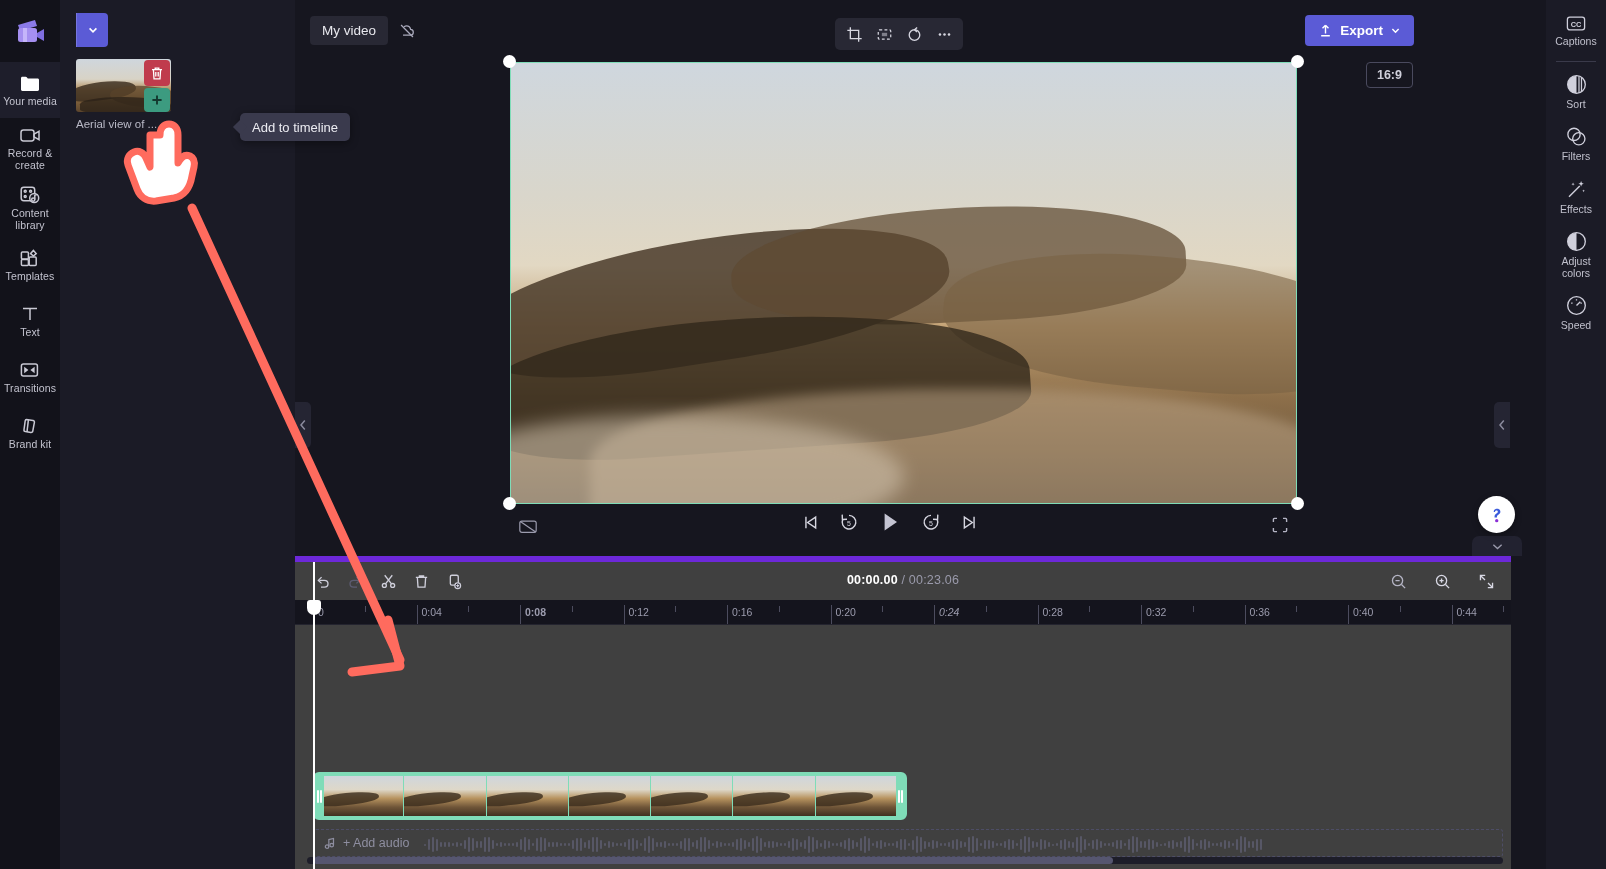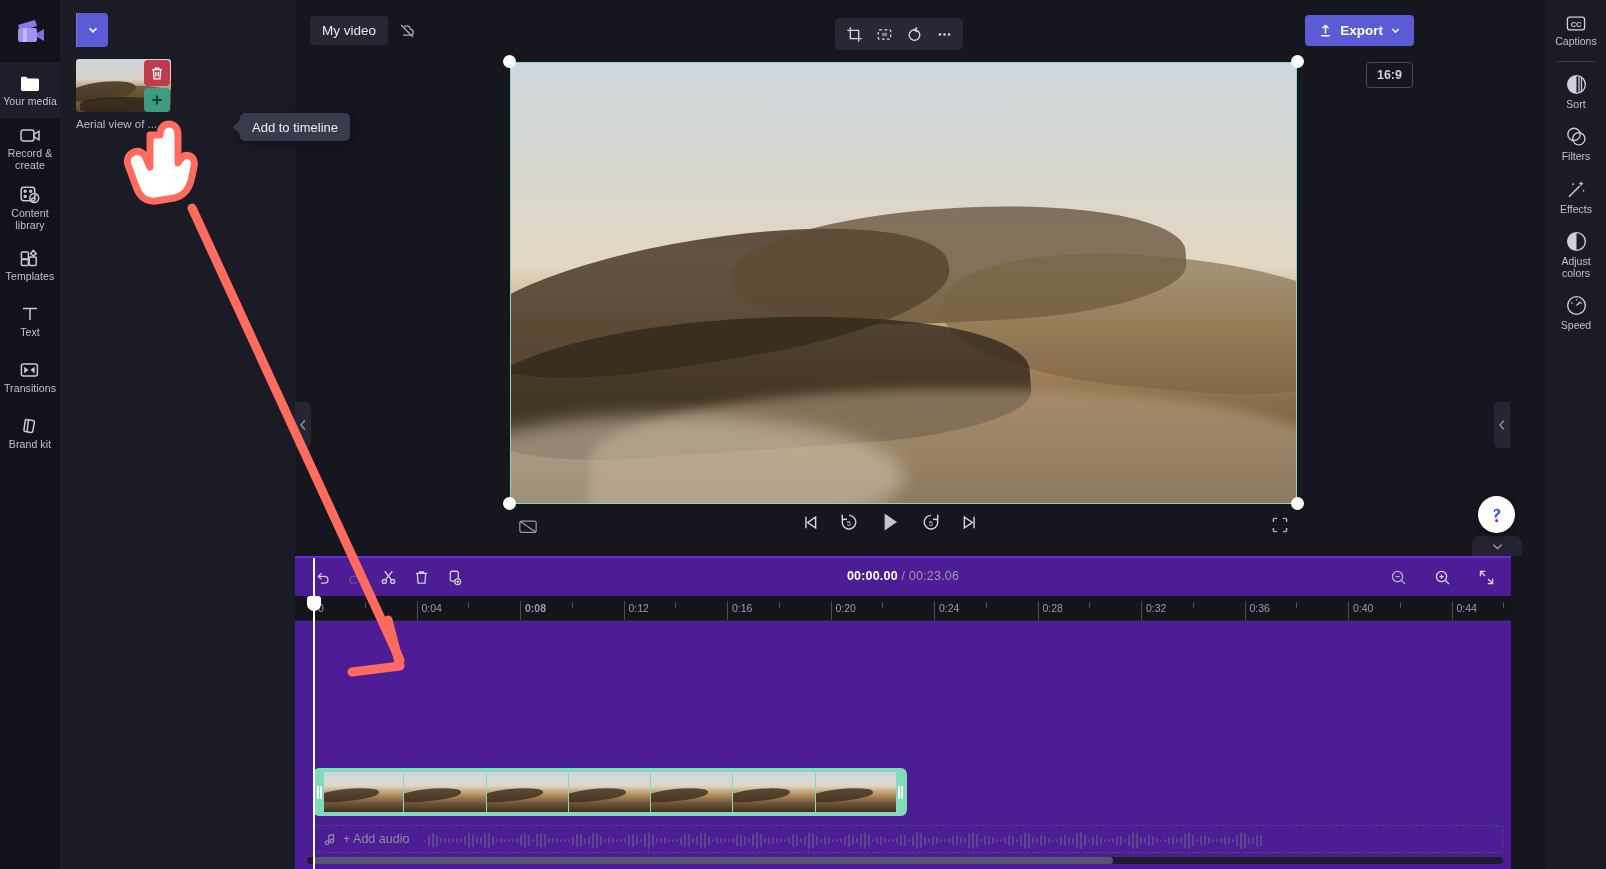--- a/index.html
+++ b/index.html
@@ -194,21 +194,21 @@
   }
   #panel-collapse-tab {
     position: absolute; right: 84px; top: 536px; width: 50px; height: 20px;
     background: #222230; border-radius: 7px 7px 0 0; display: flex; align-items: center;
     justify-content: center; cursor: pointer; z-index: 20;
   }
 
   
   #timeline {
     position: absolute; left: 295px; top: 556px; width: 1216px; height: 313px;
-    background: #4c1d95; border-top: 2px solid #6d28d9;
+    background: #404040; border-top: 6px solid #6d28d9;
   }
   #tl-toolbar { position: relative; height: 38px; display: flex; align-items: center; padding-left: 12px; gap: 3px; }
   .tlb-btn { width: 30px; height: 28px; display:flex; align-items:center; justify-content:center; cursor:pointer; border-radius:4px; }
   #time-display {
     position: absolute; left: 50%; transform: translateX(-50%); top: 11px;
     font-size: 12.5px; letter-spacing: .2px;
   }
   #time-current { color: #fff; font-weight: 700; }
   #time-total { color: #9a9aab; }
   #tl-zoom-controls { position: absolute; right: 10px; top: 5px; display: flex; align-items: center; gap: 14px; }
@@ -653,21 +653,21 @@
         <div class="tick-major" style="left: 121.5px;">0:04</div>
         <div class="tick-minor" style="left: 173.25px;"></div>
         <div class="tick-major" style="left: 225px; font-weight: bold;">0:08</div>
         <div class="tick-minor" style="left: 276.75px;"></div>
         <div class="tick-major" style="left: 328.5px;">0:12</div>
         <div class="tick-minor" style="left: 380.25px;"></div>
         <div class="tick-major" style="left: 432px;">0:16</div>
         <div class="tick-minor" style="left: 483.75px;"></div>
         <div class="tick-major" style="left: 535.5px;">0:20</div>
         <div class="tick-minor" style="left: 587.25px;"></div>
-        <div class="tick-major" style="left: 639px;">0:24</div>
+        <div class="tick-major" style="left: 639px; font-style: italic;">0:24</div>
         <div class="tick-minor" style="left: 690.75px;"></div>
         <div class="tick-major" style="left: 742.5px;">0:28</div>
         <div class="tick-minor" style="left: 794.25px;"></div>
         <div class="tick-major" style="left: 846px;">0:32</div>
         <div class="tick-minor" style="left: 897.75px;"></div>
         <div class="tick-major" style="left: 949.5px;">0:36</div>
         <div class="tick-minor" style="left: 1001.25px;"></div>
         <div class="tick-major" style="left: 1053px;">0:40</div>
         <div class="tick-minor" style="left: 1104.75px;"></div>
         <div class="tick-major" style="left: 1156.5px;">0:44</div>

